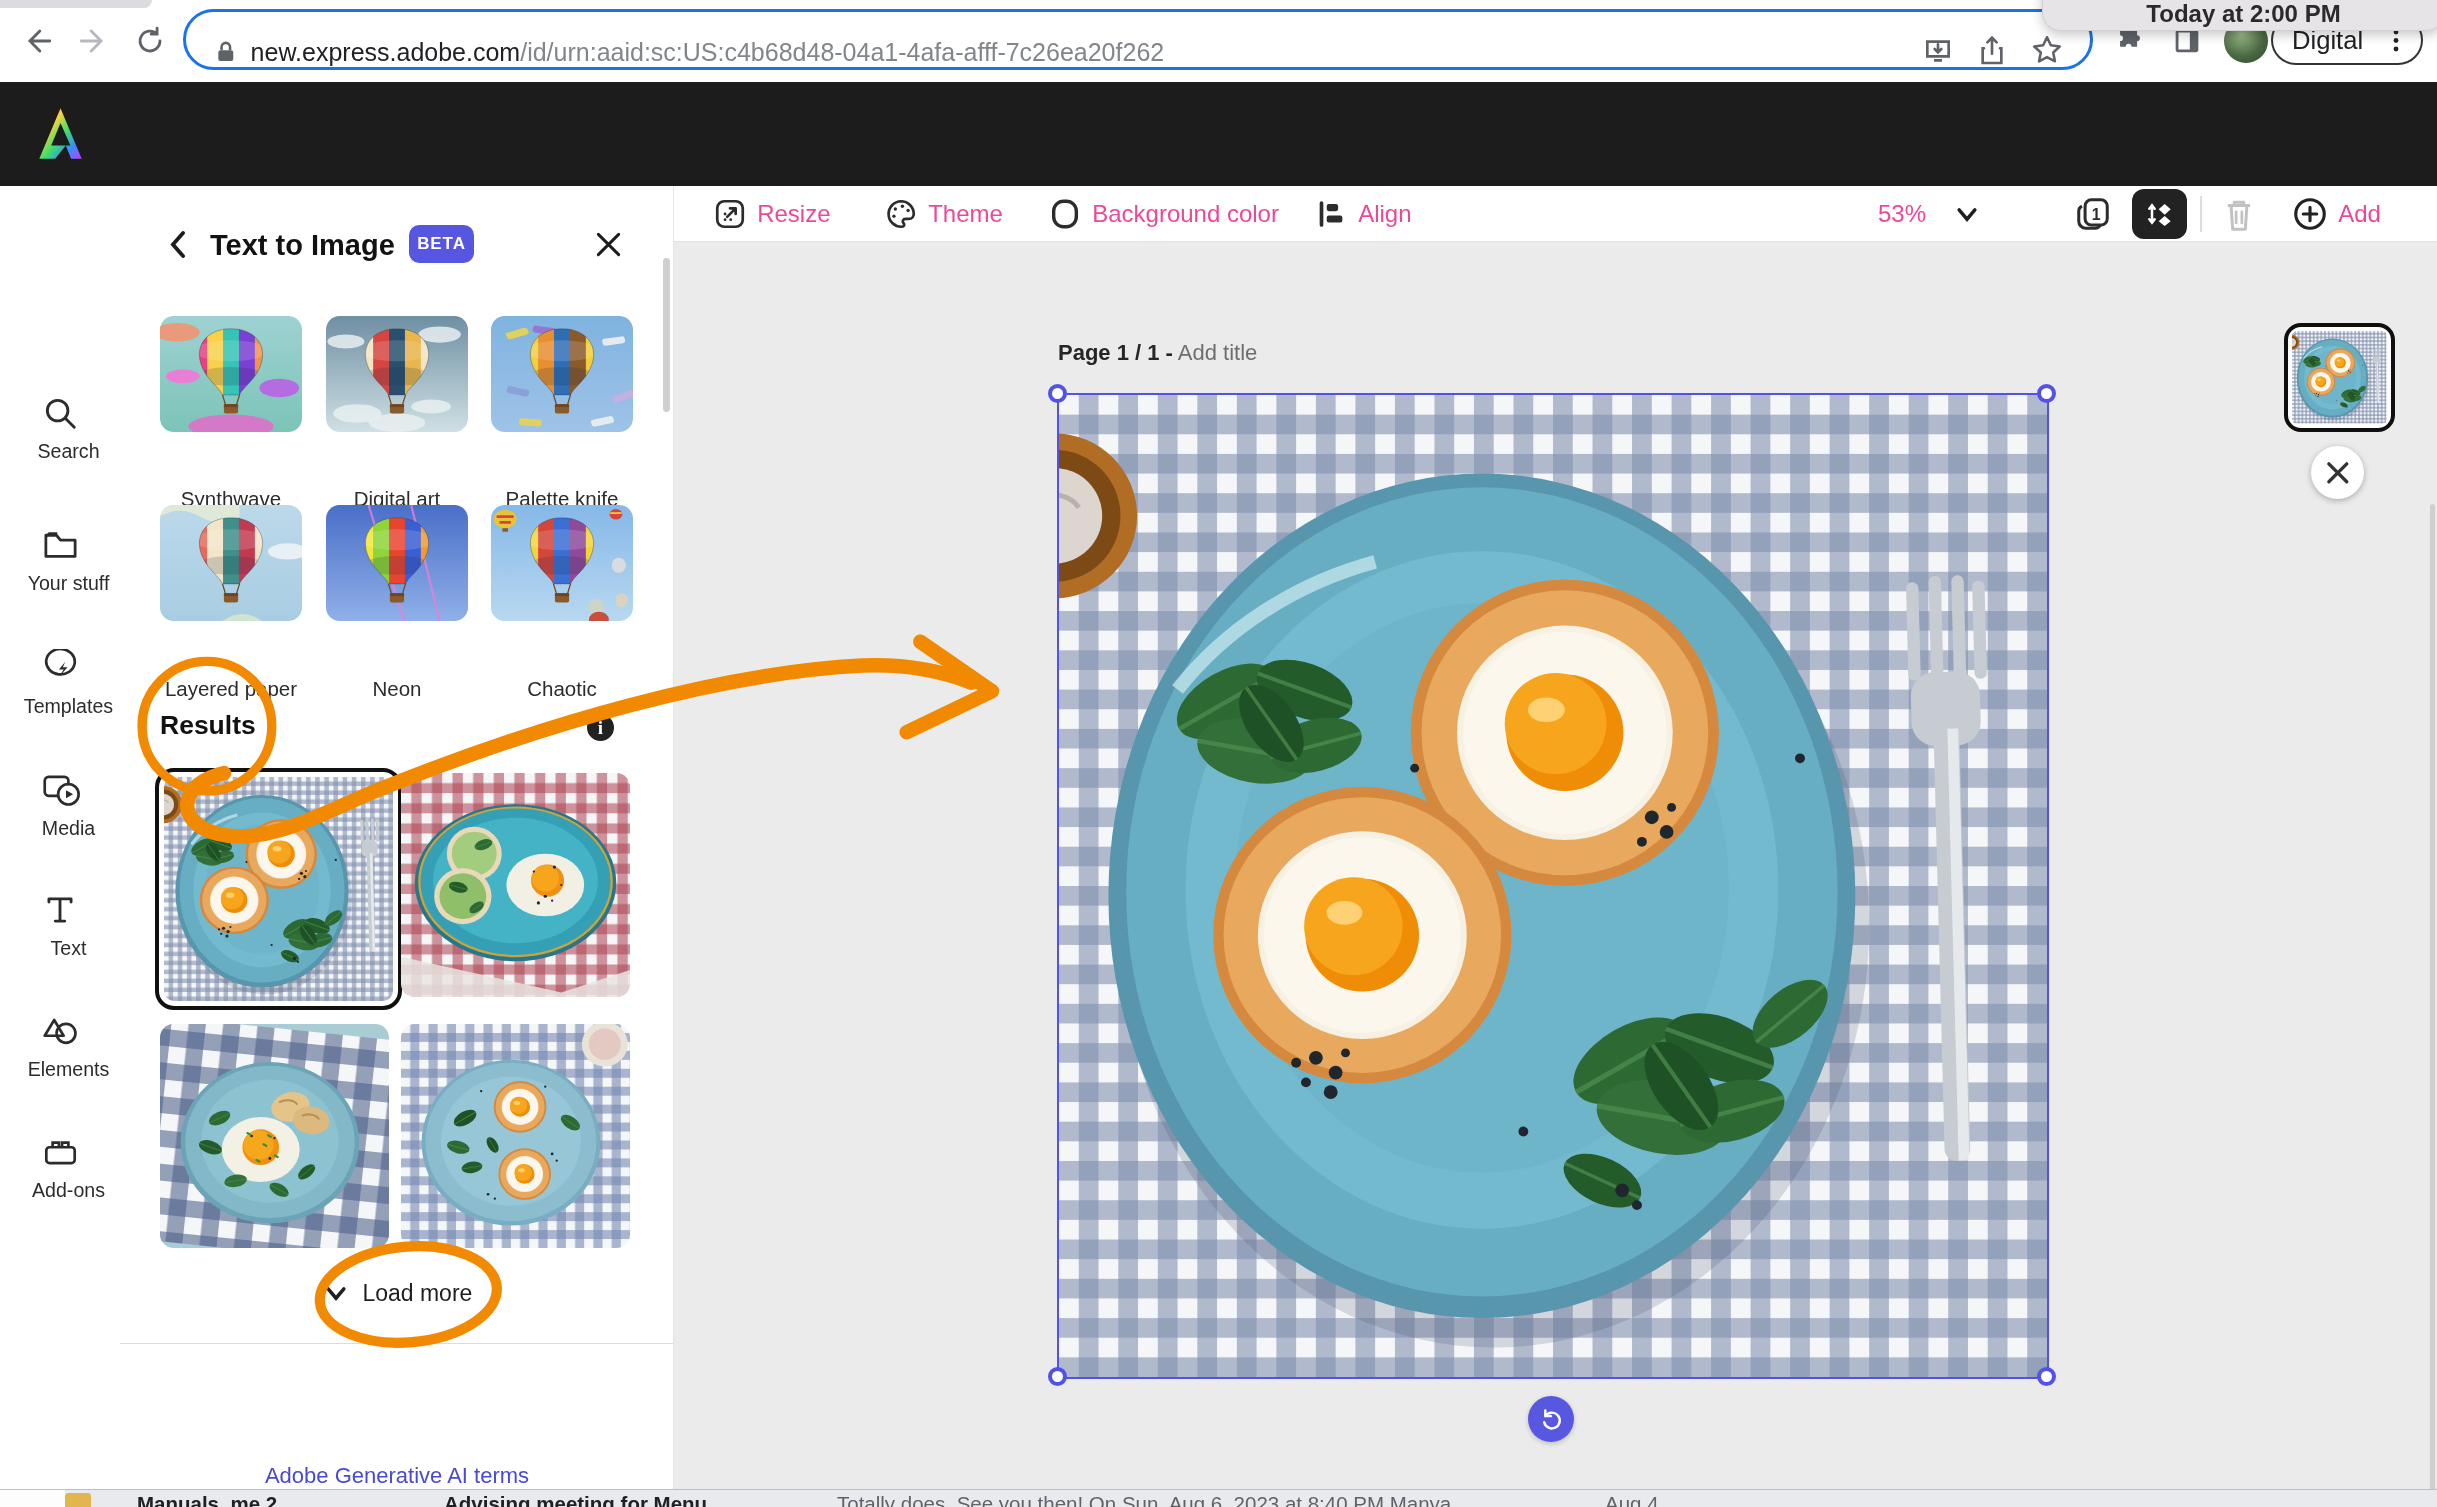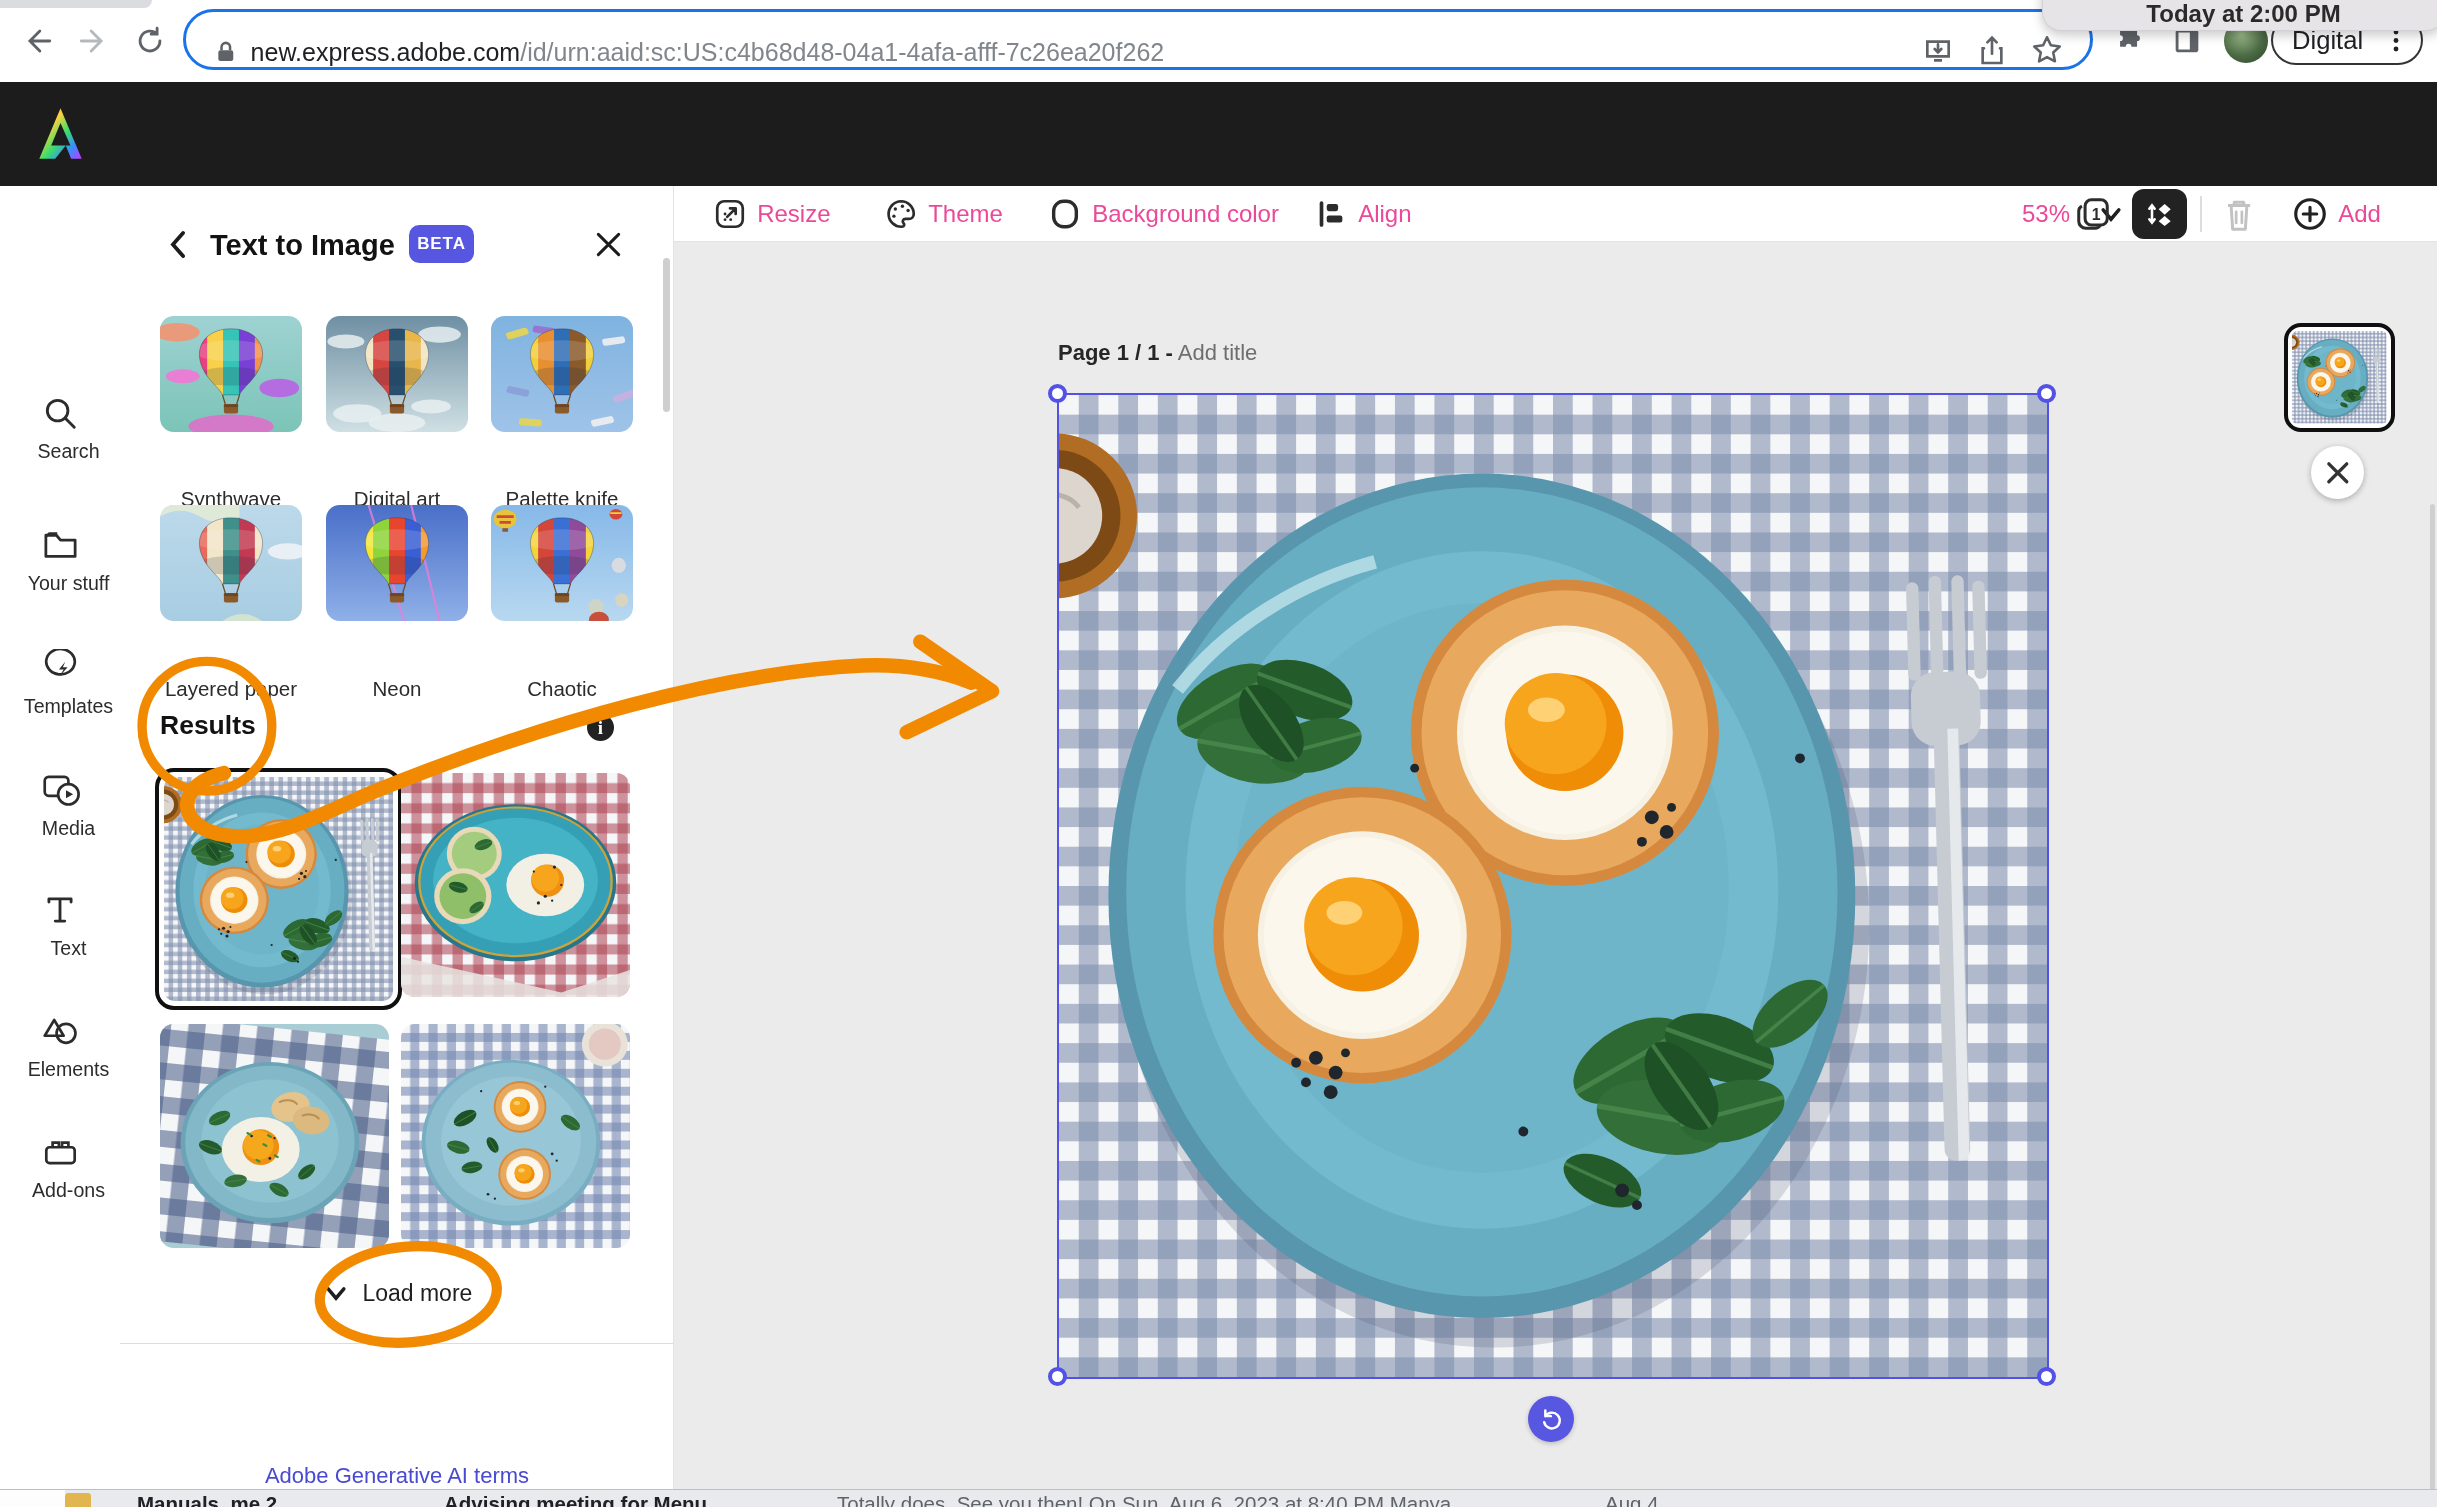--- a/index.html
+++ b/index.html
@@ -771,21 +771,21 @@
       <span>Background color</span>
     </div>
     <div class="abs titem" style="left:640px">
       <svg width="34" height="34" viewBox="0 0 24 24">
           <rect x="4" y="3" width="2.6" height="18" rx="1.3" fill="#2c2c2c"></rect>
           <rect x="9" y="5" width="8" height="5" rx="1.5" fill="#2c2c2c"></rect>
           <rect x="9" y="13" width="11" height="5" rx="1.5" fill="#2c2c2c"></rect>
         </svg>
       <span>Align</span>
     </div>
-    <div class="abs titem" style="left:1348px;gap:30px">
+    <div class="abs titem" style="left:1204px;gap:30px">
       <span>53%</span>
       <svg width="22" height="17" viewBox="0 0 14 10">
           <path d="M2 2 L7 8 L12 2" stroke="#1f1f1f" stroke-width="2.2" fill="none" stroke-linecap="round"></path>
         </svg>
     </div>
     <div class="abs titem" style="left:1400px">
       <svg width="38" height="38" viewBox="0 0 24 24" style="font-size:28px">
           <rect x="7" y="3" width="14" height="16" rx="4" stroke="#2c2c2c" stroke-width="1.9" fill="none"></rect>
           <path d="M5 7 a3.5 3.5 0 0 0 -2 3.2 v6.3 a4.5 4.5 0 0 0 4.5 4.5 h6 a3.5 3.5 0 0 0 3-1.7" stroke="#2c2c2c" stroke-width="1.9" fill="none"></path>
           <text x="14" y="15.5" font-size="10" font-weight="bold" text-anchor="middle" fill="#2c2c2c" font-family="Liberation Sans">1</text>

